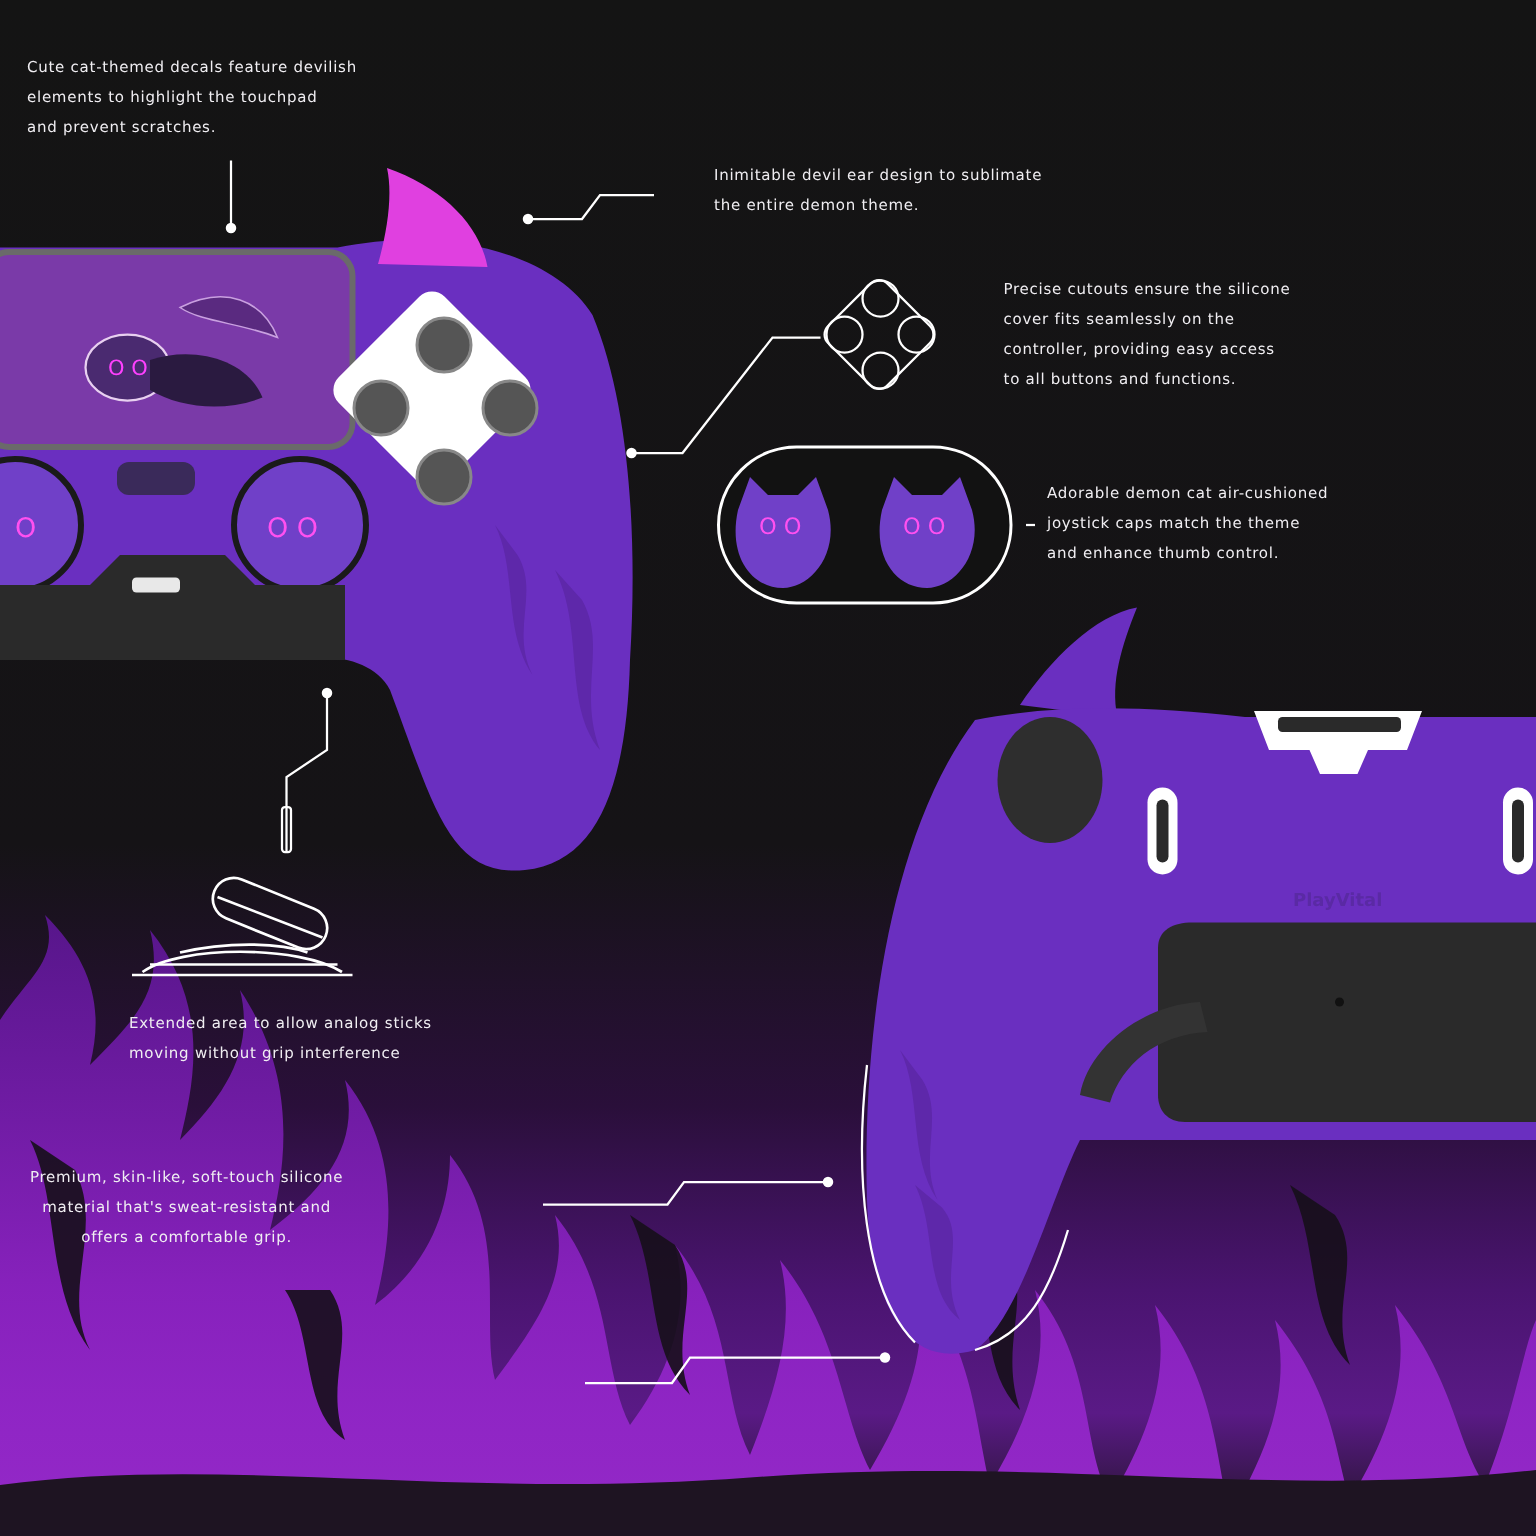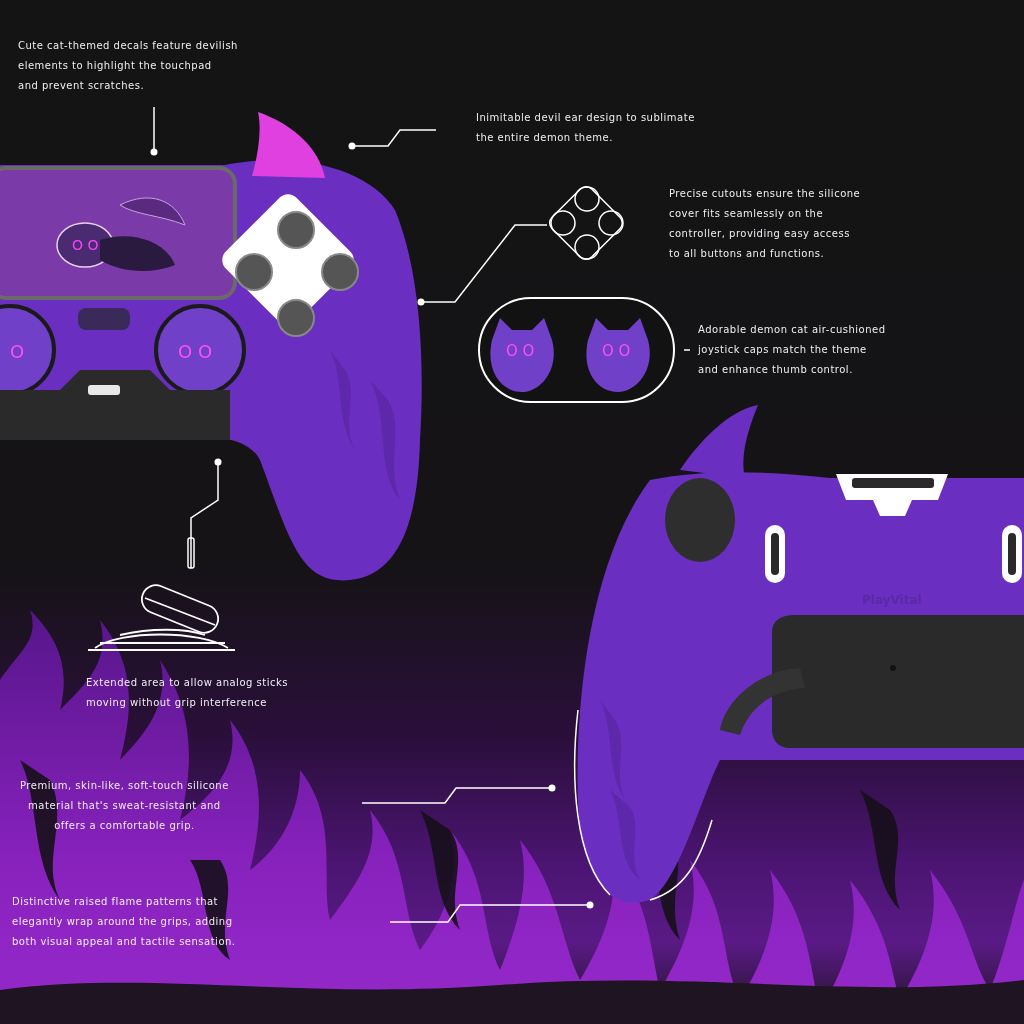--- a/index.html
+++ b/index.html
@@ -140,17 +140,14 @@
 controller, providing easy access
 to all buttons and functions.</div>
   <div class="caption" style="left:698px; top:320px;">Adorable demon cat air-cushioned
 joystick caps match the theme
 and enhance thumb control.</div>
   <div class="caption" style="left:86px; top:673px;">Extended area to allow analog sticks
 moving without grip interference</div>
   <div class="caption" style="left:20px; top:776px;text-align:center;">Premium, skin-like, soft-touch silicone
 material that's sweat-resistant and
 offers a comfortable grip.</div>
-  <div class="caption" style="left:12px; top:892px;">Distinctive raised flame patterns that
-elegantly wrap around the grips, adding
-both visual appeal and tactile sensation.</div>
 
 </div>
 
 </body></html>

